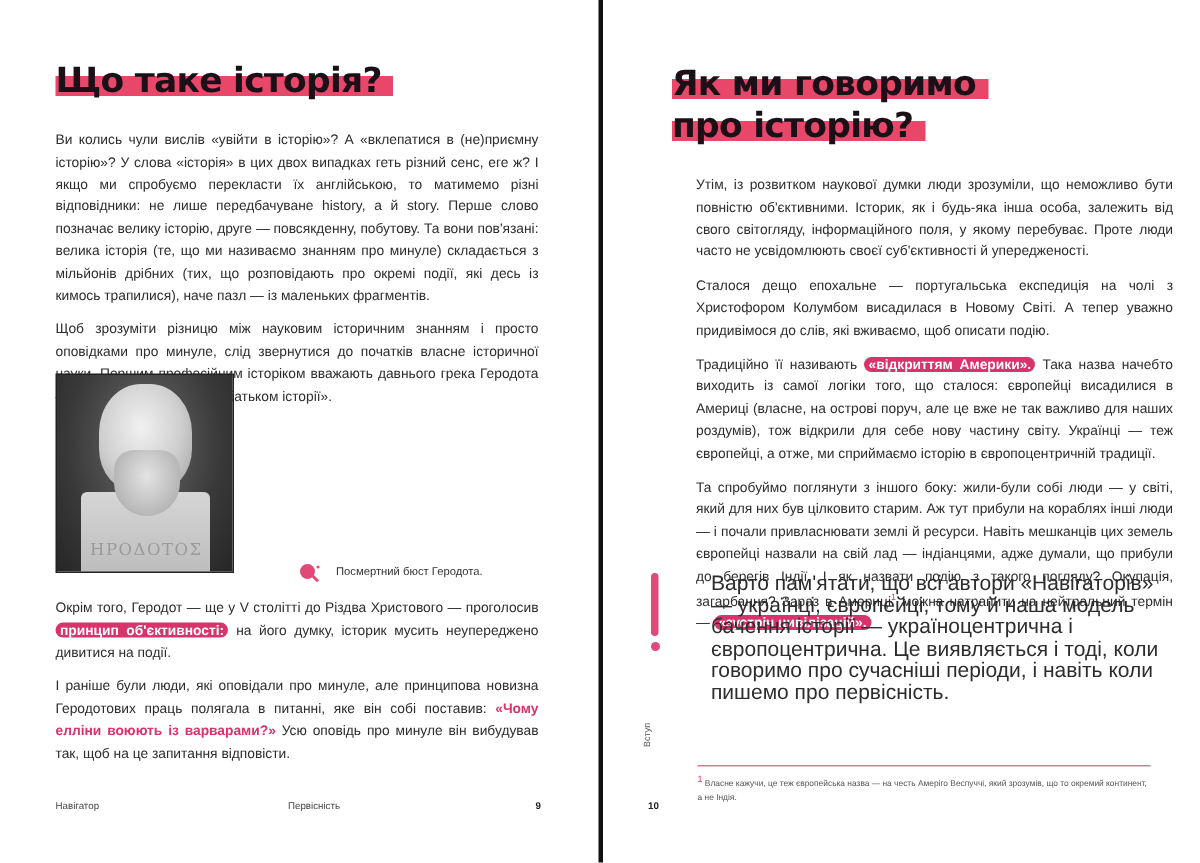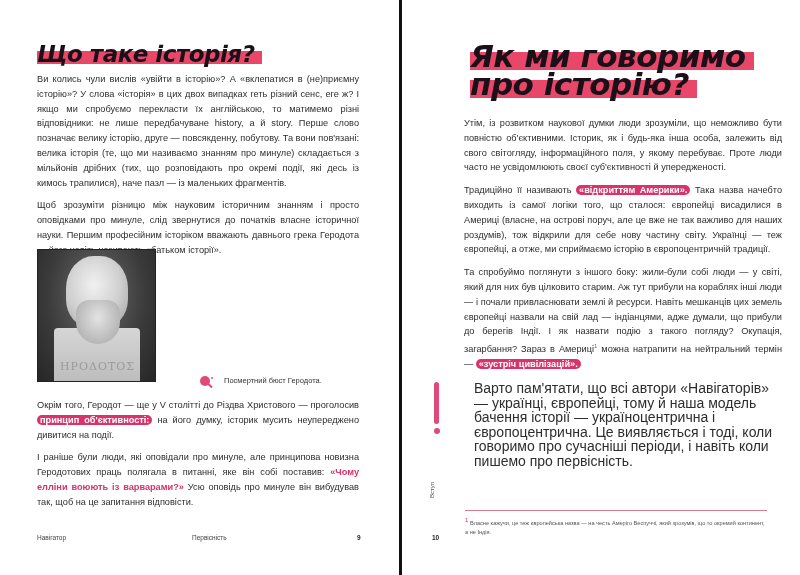--- a/index.html
+++ b/index.html
@@ -6,23 +6,23 @@
   body {
     width: 800px; height: 575px; background: #ffffff; position: relative; overflow: hidden;
     font-family: "Liberation Sans", sans-serif; color: #2b2b2b;
   }
   .page { position: absolute; top: 0; height: 575px; background: #fff; }
   .page-left { left: 0; width: 400px; }
   .page-right { left: 402px; width: 398px; }
   .spine { position: absolute; left: 399px; top: 0; width: 3px; height: 575px; background: #111; }
 
   .title { position: absolute; font-family: "DejaVu Sans", sans-serif; font-weight: bold; color: #1c1018; letter-spacing: -0.5px; margin: 0; }
-  .title .hl { background: linear-gradient(to bottom, transparent 38%, #e8476a 38%, #e8476a 88%, transparent 88%); padding: 0 8px 0 0; font-style: italic; }
+  .title .hl { background: linear-gradient(to bottom, transparent 38%, #e8476a 38%, #e8476a 88%, transparent 88%); padding: 0 8px 0 0; }
   .title-left { left: 37px; top: 39px; font-size: 23px; line-height: 30px; }
-  .title-right { left: 68px; top: 42px; font-size: 31px; line-height: 28px; }
+  .title-right { left: 46px; top: 42px; font-size: 23px; line-height: 28px; }
 
   .body-text { position: absolute; font-size: 9.2px; line-height: 14.8px; color: #2d2d2d; text-align: justify; }
   .body-text p { margin: 0 0 8px 0; }
   .left-col { left: 37px; width: 322px; }
   .right-col { left: 62px; width: 318px; }
 
   .pill { background: #d8336a; color: #fff; font-weight: bold; border-radius: 6px; padding: 0 3px; }
   .pink-bold { color: #d8336a; font-weight: bold; }
   sup.fn { color: #d8336a; font-size: 6px; }
 
@@ -52,21 +52,21 @@
 
   .fn-rule { position: absolute; left: 63px; top: 510px; width: 302px; height: 1px; background: #d77a8c; }
   .footnote { position: absolute; left: 63px; top: 516px; width: 300px; font-size: 5.6px; line-height: 9px; color: #555; }
 </style>
 </head>
 <body>
 
 <div class="page page-left">
   <h1 class="title title-left"><span class="hl">Що таке історія?</span></h1>
 
-  <div class="body-text left-col" style="top:72px;">
+  <div class="body-text left-col" style="top:86px;">
     <p>Ви колись чули вислів «увійти в історію»? А «вклепатися в (не)приємну історію»? У слова «історія» в цих двох випадках геть різний сенс, еге ж? І якщо ми спробуємо перекласти їх англійською, то матимемо різні відповідники: не лише передбачуване history, а й story. Перше слово позначає велику історію, друге — повсякденну, побутову. Та вони пов'язані: велика історія (те, що ми називаємо знанням про минуле) складається з мільйонів дрібних (тих, що розповідають про окремі події, які десь із кимось трапилися), наче пазл — із маленьких фрагментів.</p>
     <p>Щоб зрозуміти різницю між науковим історичним знанням і просто оповідками про минуле, слід звернутися до початків власне історичної науки. Першим професійним історіком вважають давнього грека Геродота — його навіть називають «батьком історії».</p>
   </div>
 
   <div class="photo" title="Бюст Геродота">
     <div class="bust-base"></div>
     <div class="bust-head"></div>
     <div class="bust-beard"></div>
     <div class="bust-inscription">ΗΡΟΔΟΤΟΣ</div>
   </div>
@@ -93,20 +93,21 @@
 <div class="spine"></div>
 
 <div class="page page-right">
   <h1 class="title title-right">
     <span class="hl">Як ми говоримо</span><br>
     <span class="hl">про історію?</span>
   </h1>
 
   <div class="body-text right-col" style="top:116px;">
     <p>Утім, із розвитком наукової думки люди зрозуміли, що неможливо бути повністю об'єктивними. Історик, як і будь-яка інша особа, залежить від свого світогляду, інформаційного поля, у якому перебуває. Проте люди часто не усвідомлюють своєї суб'єктивності й упередженості.</p>
+    <p>Сталося дещо епохальне — португальська експедиція на чолі з Христофором Колумбом висадилася в Новому Світі. А тепер уважно придивімося до слів, які вживаємо, щоб описати подію.</p>
     <p><span>Традиційно її називають </span><span class="pill">«відкриттям Америки».</span><span> Така назва начебто виходить із самої логіки того, що сталося: європейці висадилися в Америці (власне, на острові поруч, але це вже не так важливо для наших роздумів), тож відкрили для себе нову частину світу. Українці — теж європейці, а отже, ми сприймаємо історію в європоцентричній традиції.</span></p>
     <p><span>Та спробуймо поглянути з іншого боку: жили-були собі люди — у світі, який для них був цілковито старим. Аж тут прибули на кораблях інші люди — і почали привласнювати землі й ресурси. Навіть мешканців цих земель європейці назвали на свій лад — індіанцями, адже думали, що прибули до берегів Індії. І як назвати подію з такого погляду? Окупація, загарбання? Зараз в Америці</span><sup class="fn">1</sup><span> можна натрапити на нейтральний термін — </span><span class="pill">«зустріч цивілізацій».</span></p>
   </div>
 
   <div class="note-bar"></div>
   <div class="note-dot"></div>
   <div class="note">Варто пам'ятати, що всі автори «Навігаторів» — українці, європейці, тому й наша модель бачення історії — українoцентрична і європоцентрична. Це виявляється і тоді, коли говоримо про сучасніші періоди, і навіть коли пишемо про первісність.</div>
 
   <div class="right-side-label">Вступ</div>
   <div class="right-page-num">10</div>

